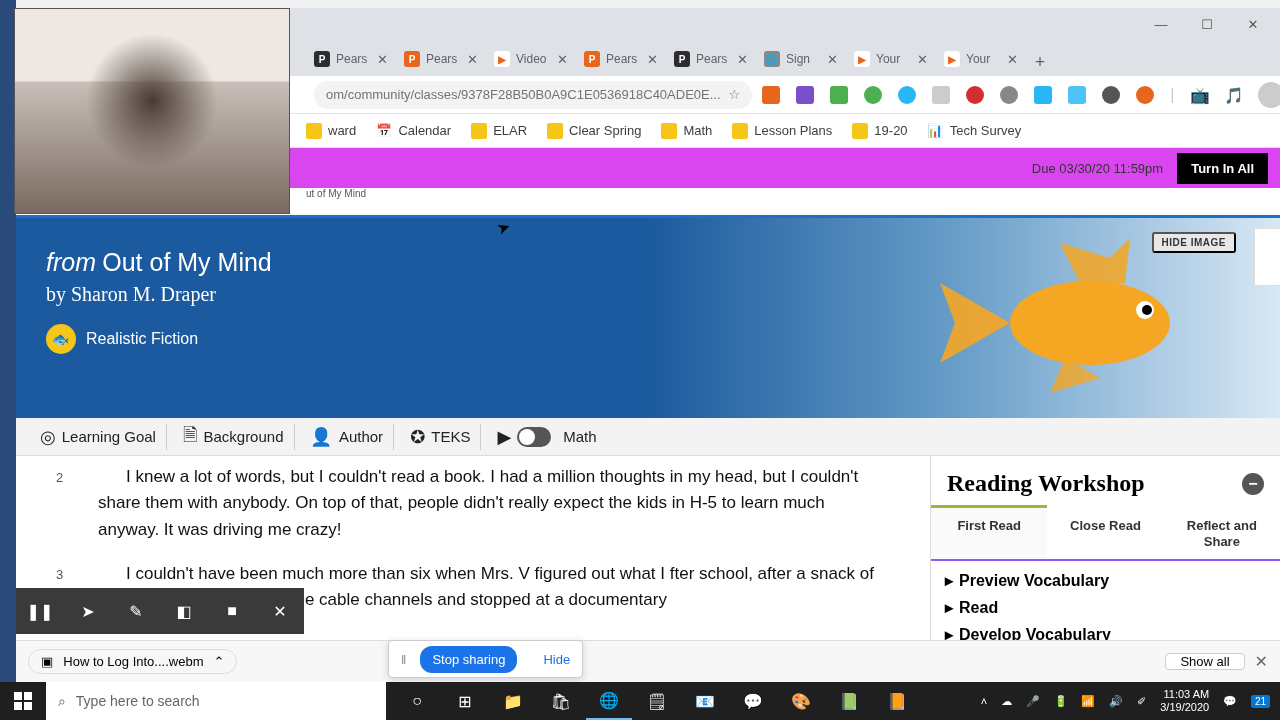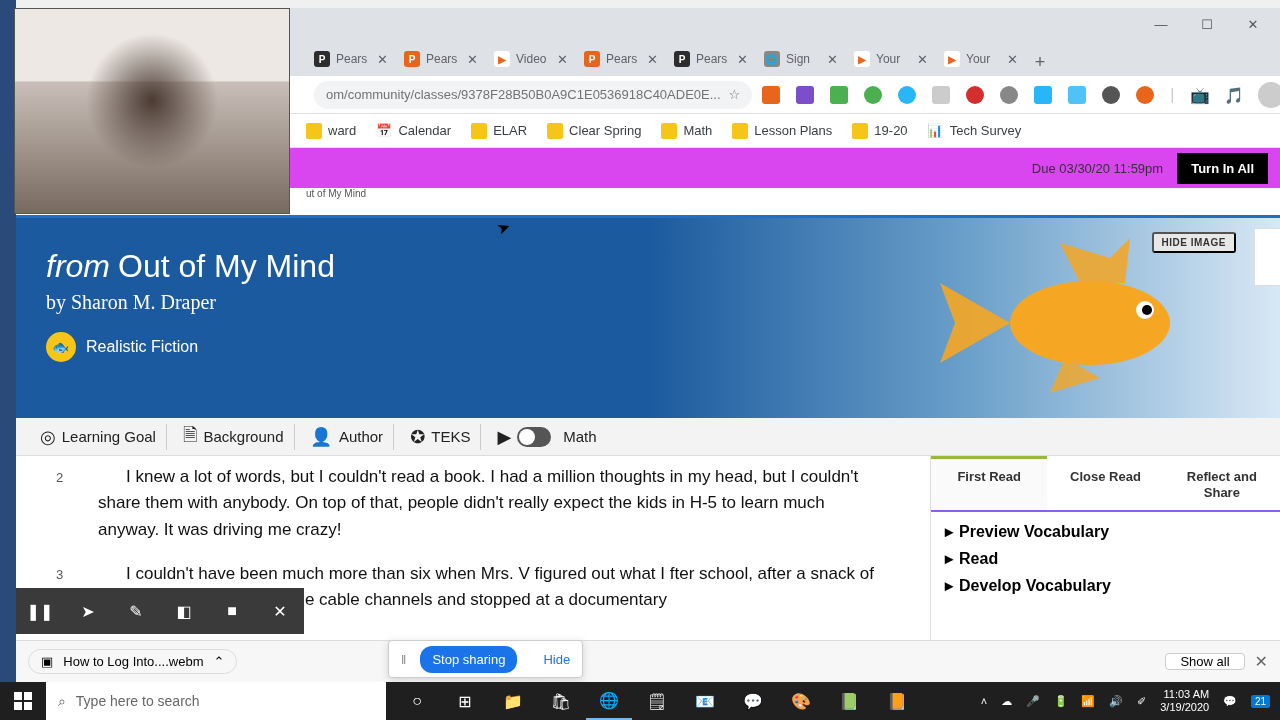--- a/index.html
+++ b/index.html
@@ -24,21 +24,21 @@
 .bmicon { width: 16px; height: 16px; background: #f5c518; border-radius: 2px; }
 
 
 .pagebar { height: 40px; display: flex; align-items: center; justify-content: flex-end; padding: 0 12px; gap: 14px; background:#d946ef;}
 .due { font-size: 13px; color: #333; }
 .turnin { background: #000; color: #fff; font-size: 13px; font-weight: 600; padding: 8px 14px; border: none; }
 .crumb { height: 30px; padding-left: 290px; font-size: 10px; color: #555; background:#fff; border-bottom: 3px solid #1f6fc4;}
 
 
 .hero { height: 200px; background: linear-gradient(to right, #1b5a9e 50%, #6a9fc9 75%, #d8e8f5 100%); position: relative; color: #fff; padding: 30px 0 0 30px; }
-.hero h1 { font-family: Georgia, serif; font-size: 32px; font-weight: normal; }
+.hero h1 { font-family: Georgia, serif; font-size: 25px; font-weight: normal; }
 .hero h1 em { font-style: italic; }
 .hero .author { font-family: Georgia, serif; font-size: 20px; margin-top: 6px; }
 .genre { display: flex; align-items: center; gap: 10px; margin-top: 18px; font-size: 16px; }
 .genre .badge { width: 30px; height: 30px; background: #f5c518; border-radius: 50%; display:flex;align-items:center;justify-content:center;font-size:14px;}
 .hideimg { position: absolute; top: 14px; right: 44px; background: #e8e8e8; color: #333; font-size: 10px; font-weight: bold; padding: 3px 8px; border-radius: 3px; letter-spacing: 0.5px;}
 .menubtn { position: absolute; top: 10px; right: -26px; width: 52px; height: 58px; background: #fff; border:1px solid #ddd; display:flex;flex-direction:column;align-items:center;justify-content:center;font-size:12px;gap:4px;}
 .fish { position: absolute; right: 60px; top: 10px; width: 320px; height: 180px; }
 
 
 .rtoolbar { height: 38px; background: #f3f3f3; border-bottom: 1px solid #ddd; display: flex; align-items: center; padding: 0 14px; gap: 6px; font-size: 15px; color: #222; }
@@ -264,20 +264,24 @@
         <div class="para">
           <div class="pnum">2</div>
           <div class="ptext" style="text-indent:28px">I knew a lot of words, but I couldn't read a book. I had a million thoughts in my head, but I couldn't share them with anybody. On top of that, people didn't really expect the kids in H-5 to learn much anyway. It was driving me crazy!</div>
         </div>
         <div class="para">
           <div class="pnum">3</div>
           <div class="ptext" style="text-indent:28px">I couldn't have been much more than six when Mrs. V figured out what I                                                fter school, after a snack of ice cream with caramel                                                n the cable channels and stopped at a documentary</div>
         </div>
       </div>
     <div class="sidebar">
+      <div class="sbhead">
+        <h2>Reading Workshop</h2>
+        <div class="minus">−</div>
+      </div>
       <div class="sbtabs" id="sbtabs">
           <div class="sbtab active">First Read</div>
           <div class="sbtab">Close Read</div>
           <div class="sbtab">Reflect and Share</div>
         </div>
       <div class="sblist" id="sblist">
           <div class="sbitem">
             <span>▸</span>
             <span>Preview Vocabulary</span>
           </div>

